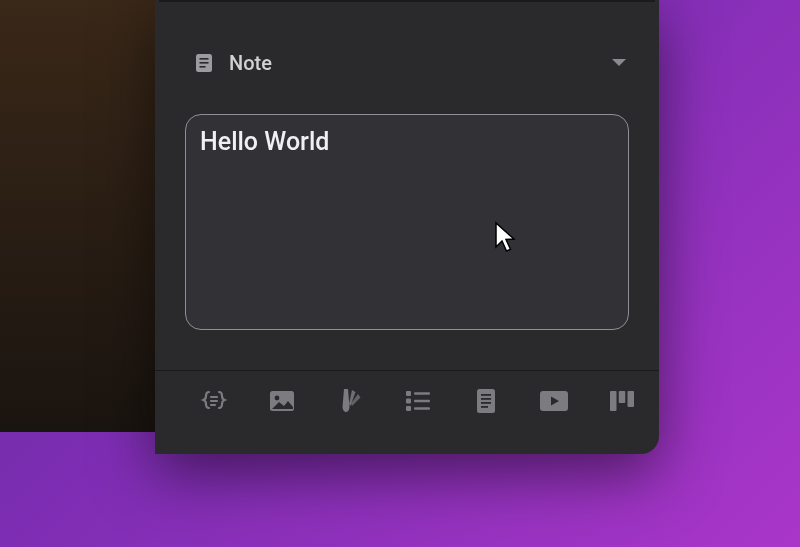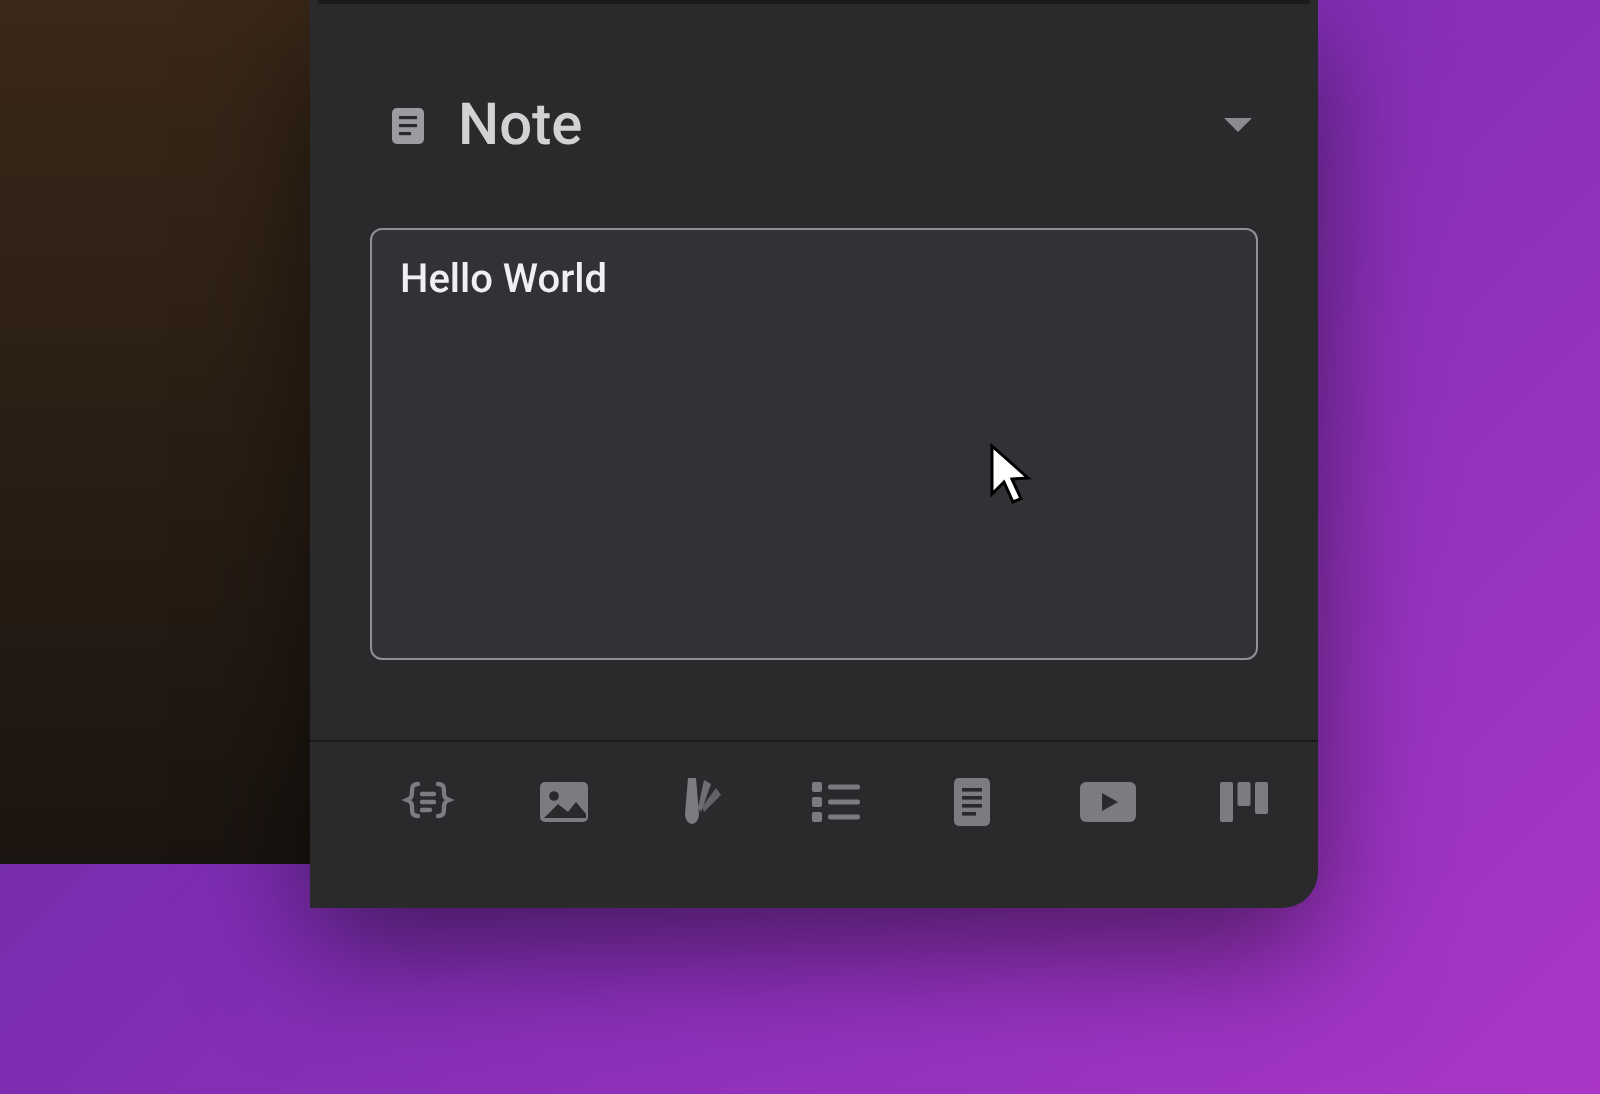--- a/index.html
+++ b/index.html
@@ -45,42 +45,42 @@
       width: 26px;
       height: 26px;
       display: flex;
       align-items: center;
       justify-content: center;
       color: #9b9ba0;
       margin-right: 12px;
     }
     .section-header .label {
       color: #d2d2d5;
-      font-size: 29px;
+      font-size: 20px;
       font-weight: 500;
       flex: 1;
     }
     .section-header .collapse {
       width: 20px;
       height: 20px;
       display: flex;
       align-items: center;
       justify-content: center;
       color: #8a8a8f;
       cursor: pointer;
     }
     .note-textarea {
       margin: 32px 30px 0 30px;
       height: 216px;
       background: #323236;
       border: 1.5px solid #8f8f94;
-      border-radius: 6px;
+      border-radius: 16px;
       padding: 12px 14px;
       color: #f0f0f2;
-      font-size: 20px;
+      font-size: 25px;
       font-weight: 500;
       font-family: inherit;
       resize: none;
       outline: none;
       display: block;
       width: calc(100% - 60px);
     }
     .divider {
       height: 1px;
       background: #1a1a1c;

